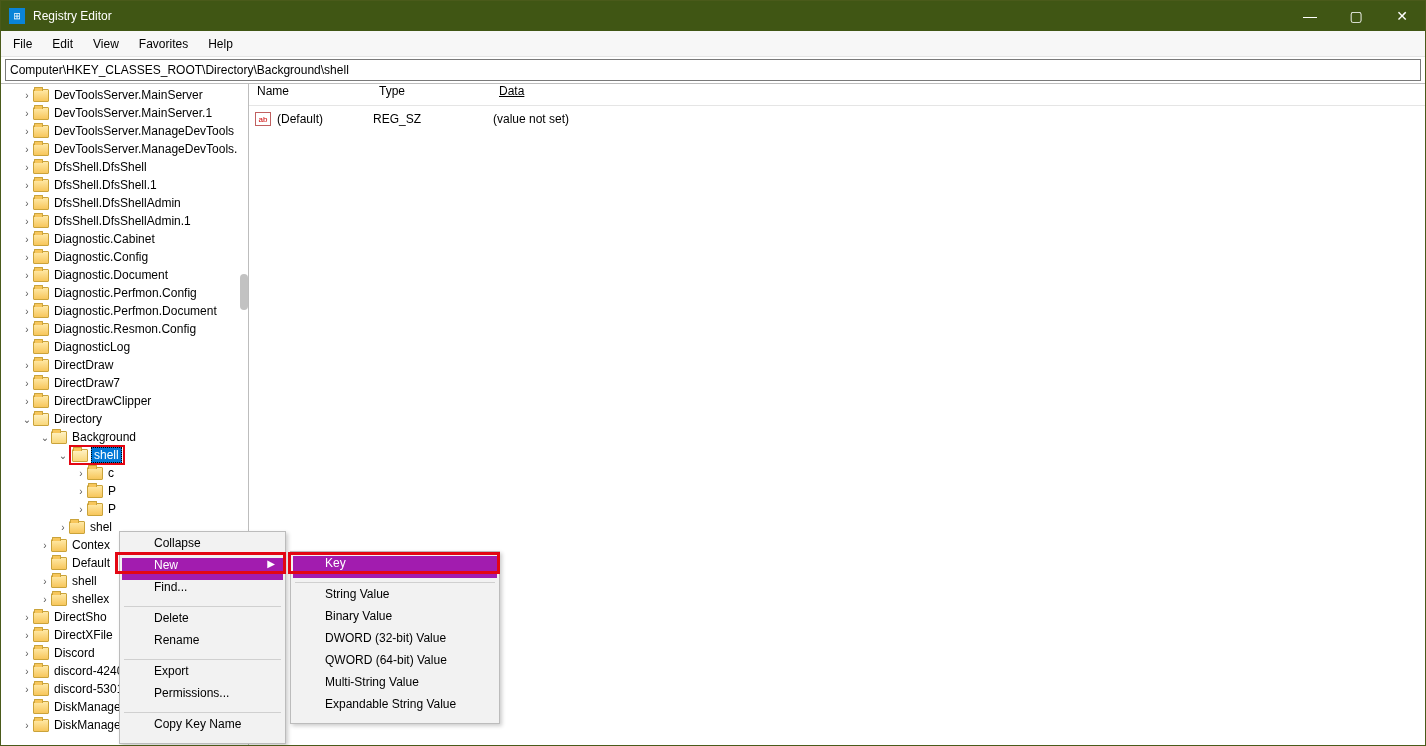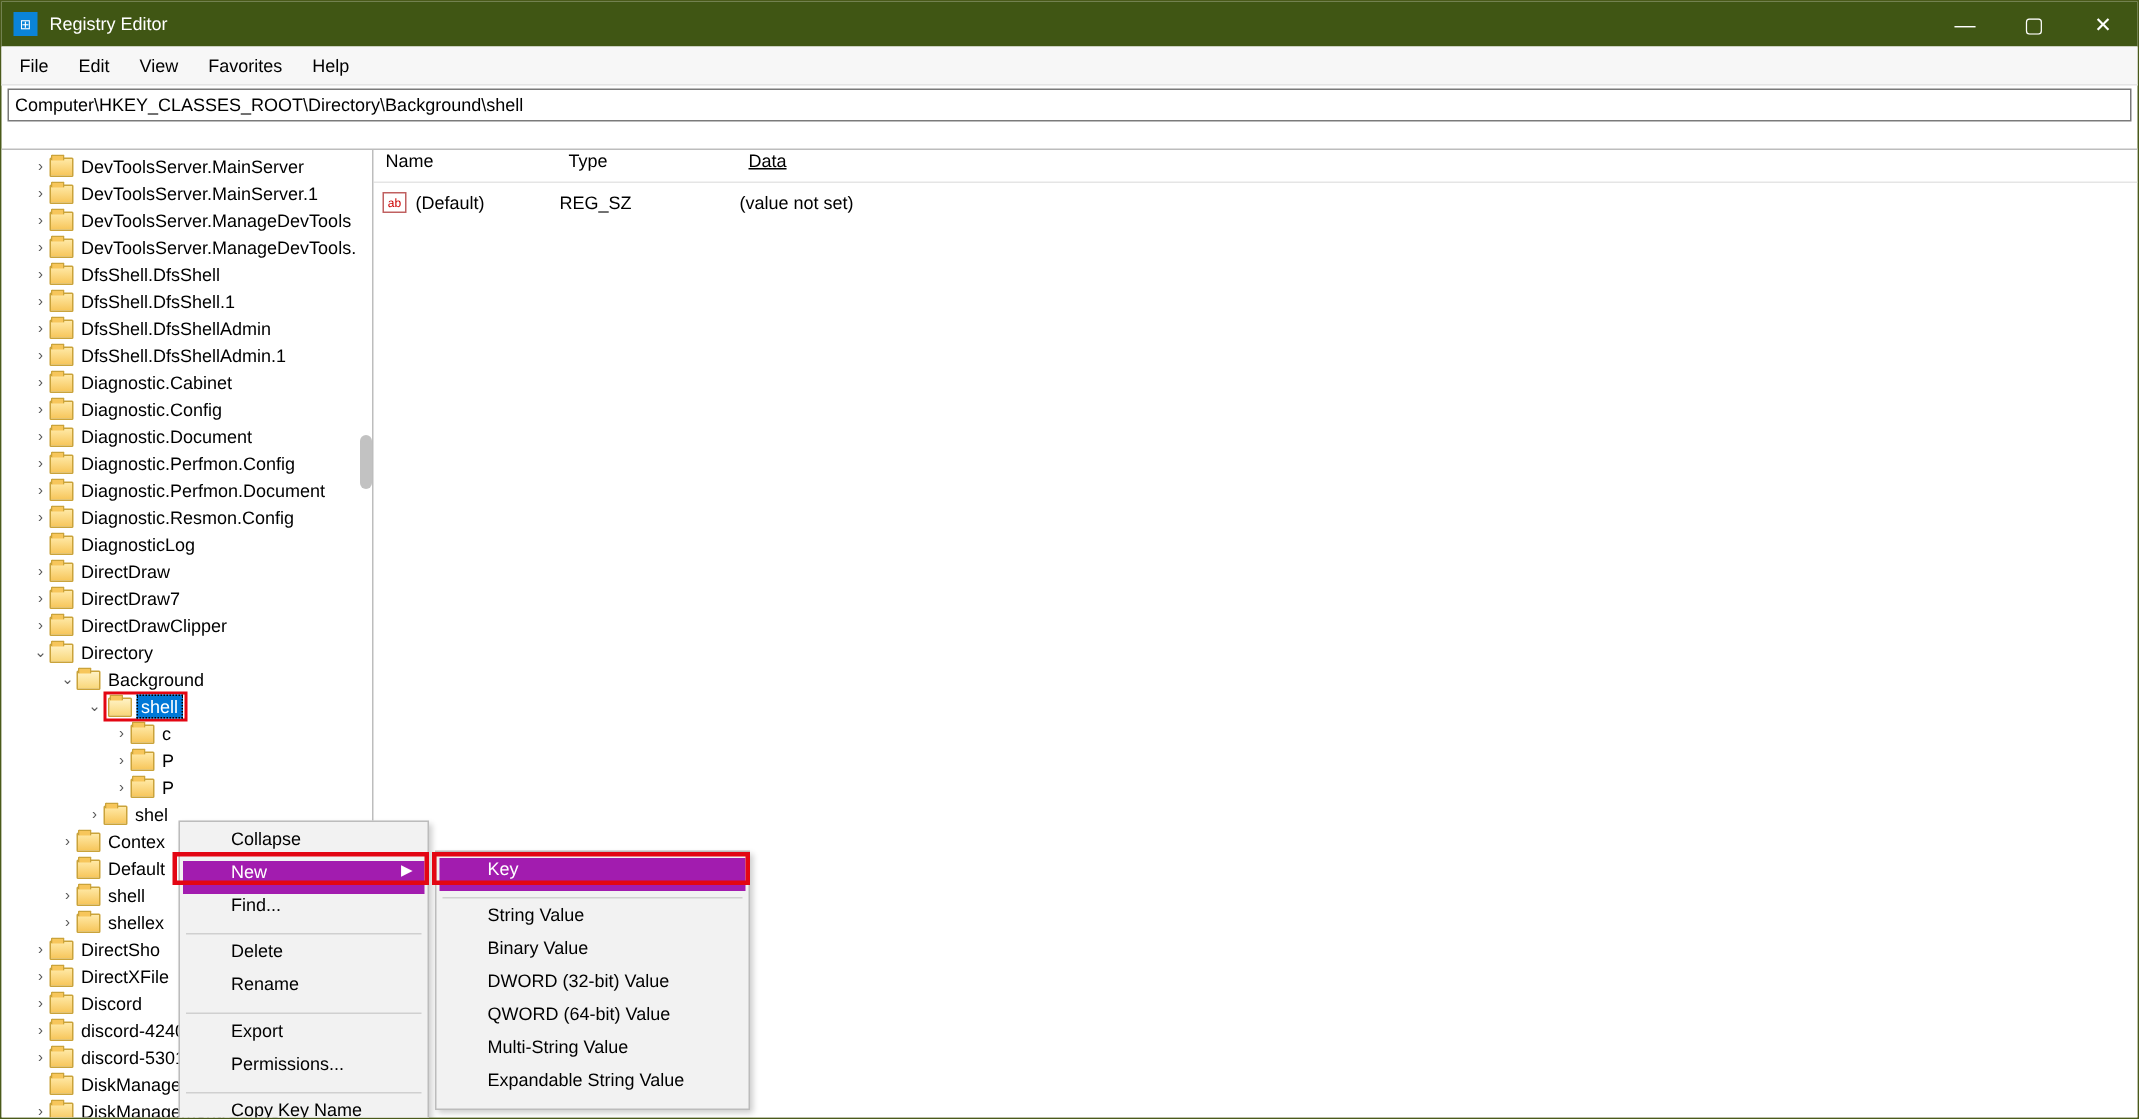--- a/index.html
+++ b/index.html
@@ -10,21 +10,21 @@
 .titlebar { height: 30px; background: #405614; color: #fff; display: flex; align-items: center; padding-left: 8px; }
 .titlebar .icon { width: 16px; height: 16px; margin-right: 8px; background: #0a84d8; display: inline-flex; align-items: center; justify-content: center; }
 .titlebar .icon span { color: #fff; font-size: 9px; }
 .titlebar .title { flex: 0 0 auto; }
 .titlebar .spacer { flex: 1; }
 .titlebar .winbtn { width: 46px; height: 30px; display: flex; align-items: center; justify-content: center; color: #fff; font-size: 14px; }
 
 .menubar { height: 26px; background: #f7f7f7; display: flex; align-items: center; padding: 0 4px; gap: 4px; border-bottom: 1px solid #e5e5e5; }
 .menubar .menuitem { padding: 2px 8px; color: #000; }
 
-.addressbar { height: 22px; border: 1px solid #7a7a7a; margin: 2px 4px 16px 4px; display: flex; align-items: center; padding: 0 4px; background: #fff; }
+.addressbar { height: 22px; border: 1px solid #7a7a7a; margin: 2px 4px 0 4px; display: flex; align-items: center; padding: 0 4px; background: #fff; }
 .addressbar input { border: none; outline: none; width: 100%; font-size: 12px; }
 
 .content { flex: 1; display: flex; position: relative; border-top: 1px solid #bdbdbd; margin-top: 2px; overflow: hidden; }
 
 .tree-pane { width: 248px; border-right: 1px solid #bdbdbd; overflow: hidden; position: relative; background: #fff; }
 .tree { padding: 2px 0 2px 0; }
 .tree-row { display: flex; align-items: center; height: 18px; white-space: nowrap; color: #000; }
 .tree-row .exp { width: 12px; text-align: center; color: #5a5a5a; font-size: 10px; display: inline-block; }
 .tree-row .folder { width: 16px; height: 13px; background: linear-gradient(#ffe9a6,#f7c65b); border: 1px solid #caa33a; border-radius: 1px; margin-right: 3px; position: relative; }
 .tree-row .folder::before { content: ""; position: absolute; top: -3px; left: 0; width: 7px; height: 3px; background: #f7c65b; border: 1px solid #caa33a; border-bottom: none; border-radius: 1px 1px 0 0; }

